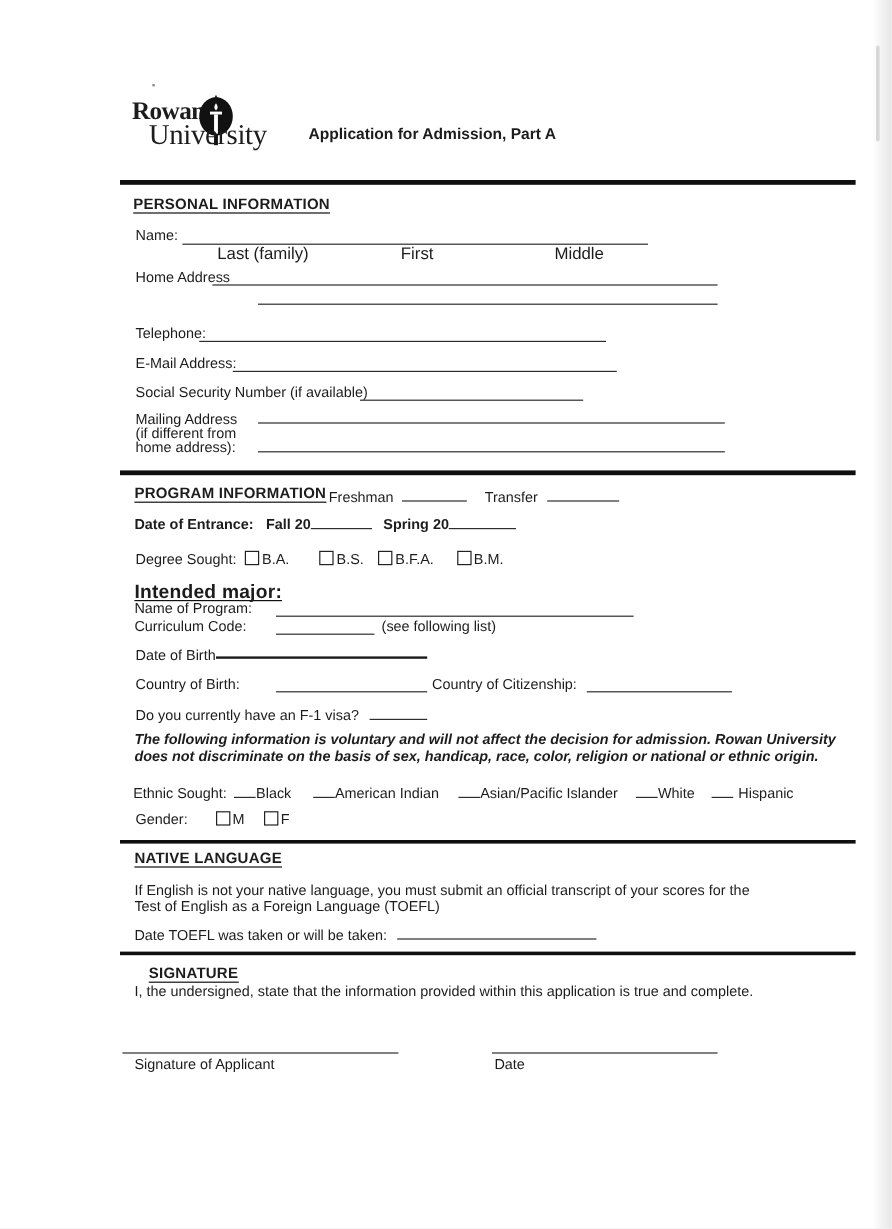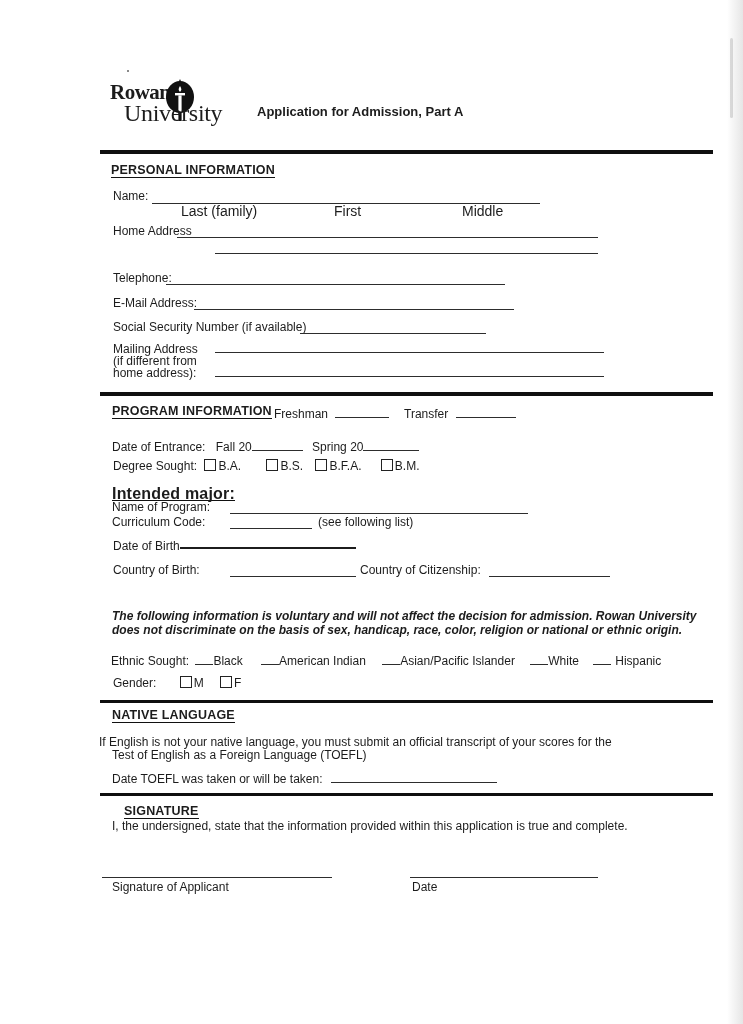--- a/index.html
+++ b/index.html
@@ -86,21 +86,21 @@
   </div>
   <div class="row" style="left:274px;top:406px;">
     <span>Freshman</span>
     <span class="bl" style="width:54px;margin-left:4px;"></span>
   </div>
   <div class="row" style="left:404px;top:406px;">
     <span>Transfer</span>
     <span class="bl" style="width:60px;margin-left:4px;"></span>
   </div>
 
-  <div class="row" style="left:112px;top:439px;">
+  <div class="row" style="left:112px;top:429px;font-weight:bold;">
     <span>Date of Entrance:</span>
     <span style="margin-left:7px;">Fall 20</span><span class="bl" style="width:51px;"></span>
     <span style="margin-left:6px;">Spring 20</span><span class="bl" style="width:56px;"></span>
   </div>
 
   <div class="row" style="left:113px;top:459px;">
     <span>Degree Sought:</span>
     <span class="grp" style="margin-left:4px;"><span class="cb"></span><span>B.A.</span></span>
     <span class="grp" style="margin-left:22px;"><span class="cb"></span><span>B.S.</span></span>
     <span class="grp" style="margin-left:9px;"><span class="cb"></span><span>B.F.A.</span></span>
@@ -117,20 +117,24 @@
   <div class="row" style="left:318px;top:516px;">(see following list)</div>
 
   <div class="row" style="left:113px;top:540px;">Date of Birth</div>
   <div class="line thick" style="left:180px;top:547px;width:176px;"></div>
 
   <div class="row" style="left:113px;top:564px;">Country of Birth:</div>
   <div class="line" style="left:230px;top:576px;width:126px;"></div>
   <div class="row" style="left:360px;top:564px;">Country of Citizenship:</div>
   <div class="line" style="left:489px;top:576px;width:121px;"></div>
 
+  <div class="row" style="left:113px;top:588px;">
+    <span>Do you currently have an F-1 visa?</span>
+    <span class="bl" style="width:48px;margin-left:6px;"></span>
+  </div>
 
   <div class="row notice" style="left:112px;top:610px;">The following information is voluntary and will not affect the decision for admission. Rowan University does not discriminate on the basis of sex, handicap, race, color, religion or national or ethnic origin.</div>
 
   <div class="row" style="left:111px;top:653px;">
     <span>Ethnic Sought:</span>
     <span class="grp" style="margin-left:3px;"><span class="bl" style="width:18px;"></span><span>Black</span></span>
     <span class="grp" style="margin-left:15px;"><span class="bl" style="width:18px;"></span><span>American Indian</span></span>
     <span class="grp" style="margin-left:13px;"><span class="bl" style="width:18px;"></span><span>Asian/Pacific Islander</span></span>
     <span class="grp" style="margin-left:12px;"><span class="bl" style="width:18px;"></span><span>White</span></span>
     <span class="grp" style="margin-left:11px;"><span class="bl" style="width:18px;margin-right:4px;"></span><span>Hispanic</span></span>
@@ -140,21 +144,21 @@
     <span>Gender:</span>
     <span class="grp" style="margin-left:20px;"><span class="cb"></span><span>M</span></span>
     <span class="grp" style="margin-left:13px;"><span class="cb"></span><span>F</span></span>
   </div>
 
   <div class="rule" style="top:700px;height:3px;"></div>
 
   <div class="row" style="left:112px;top:709px;">
     <span class="sec-h">NATIVE LANGUAGE</span>
   </div>
-  <div class="row" style="left:99px;top:736px;">If English is not your native language, you must submit an official transcript of your scores for the</div>
+  <div class="row" style="left:112px;top:736px;">If English is not your native language, you must submit an official transcript of your scores for the</div>
   <div class="row" style="left:112px;top:749px;">Test of English as a Foreign Language (TOEFL)</div>
   <div class="row" style="left:112px;top:771px;">
     <span>Date TOEFL was taken or will be taken:</span>
     <span class="bl" style="width:166px;margin-left:5px;"></span>
   </div>
 
   <div class="rule" style="top:793px;height:3px;"></div>
 
   <div class="row" style="left:124px;top:805px;">
     <span class="sec-h">SIGNATURE</span>

